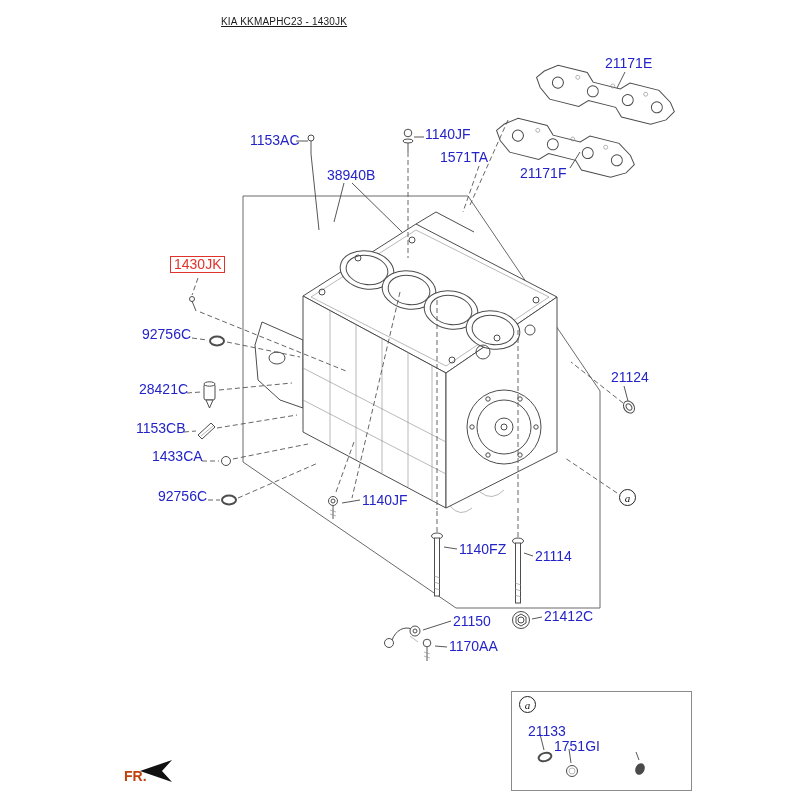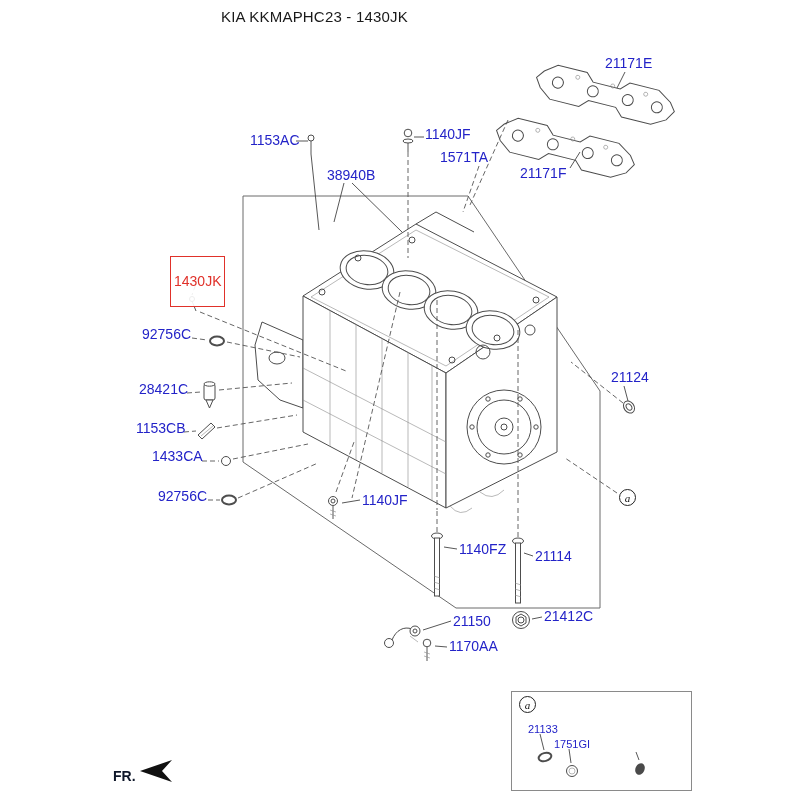--- a/index.html
+++ b/index.html
@@ -1,38 +1,38 @@
 <!DOCTYPE html>
 <html style="--label-blue: #2323c8; --highlight-red: #e0312a;"><head>
 <meta charset="utf-8">
 <style>
   * { margin:0; padding:0; box-sizing:border-box; }
   html,body { width:800px; height:800px; background:#fff; font-family:"Liberation Sans",sans-serif; }
   #stage { position:relative; width:800px; height:800px; background:#fff; overflow:hidden; }
 
   svg.canvas { position:absolute; left:0; top:0; z-index:1; }
 
-  .page-title { position:absolute; left:221px; top:8px; z-index:3; font-size:15px; color:#1a1a1a; letter-spacing:.2px; }
+  .page-title { position:absolute; left:221px; top:16px; z-index:3; font-size:10px; color:#1a1a1a; letter-spacing:.2px;text-decoration:underline; }
 
   .part-label { position:absolute; z-index:3; font-size:14px; color:var(--label-blue,#2323c8);
                 white-space:nowrap; cursor:pointer; line-height:13px; }
   .part-label.highlight { color:var(--highlight-red,#e0312a); border:1px solid var(--highlight-red,#e0312a);
-                padding:18px 3px; background:rgba(255,255,255,.9); }
+                padding:1px 3px; background:rgba(255,255,255,.9); }
 
   .callout-circle { position:absolute; z-index:3; width:17px; height:17px; border:1.3px solid #222;
                 border-radius:50%; background:#fff; display:flex; align-items:center; justify-content:center;
                 font:italic 11px "Liberation Serif",serif; color:#111; cursor:pointer; }
 
   .legend-box { position:absolute; left:511px; top:691px; width:181px; height:100px;
                 border:1px solid #8a8a8a; z-index:2; background:transparent; }
   .legend-box .alt-box { position:absolute; left:89px; top:21px; width:80px; height:72px; border:1px dashed #9a9a9a; }
   .legend-box .alt-label { position:absolute; left:8px; top:4px; font-size:10.5px; color:#333; }
-  .legend-box .legend-part { position:absolute; font-size:11px; color:var(--label-blue,#2323c8); cursor:pointer; }
-
-  .fr-label { position:absolute; left:113px; top:768px; z-index:3; font-size:14px; font-weight:bold; color:#0f172a; }
+  .legend-box .legend-part { position:absolute; font-size:14px; color:var(--label-blue,#2323c8); cursor:pointer; }
+
+  .fr-label { position:absolute; left:124px; top:768px; z-index:3; font-size:14px; font-weight:bold; color:#c2410c; }
 
   
   .dash  { stroke:#555; stroke-width:.9; fill:none; stroke-dasharray:5 3; }
   .solid { stroke:#444; stroke-width:.9; fill:none; }
   .part  { stroke:#4d4d4d; stroke-width:1; fill:#fff; }
   .partn { stroke:#4d4d4d; stroke-width:1; fill:none; }
   .thin  { stroke:#8a8a8a; stroke-width:.6; fill:none; }
   .ring  { stroke:#4d4d4d; stroke-width:2; fill:none; }
   .bound { stroke:#6a6a6a; stroke-width:1; fill:none; }
 </style>

